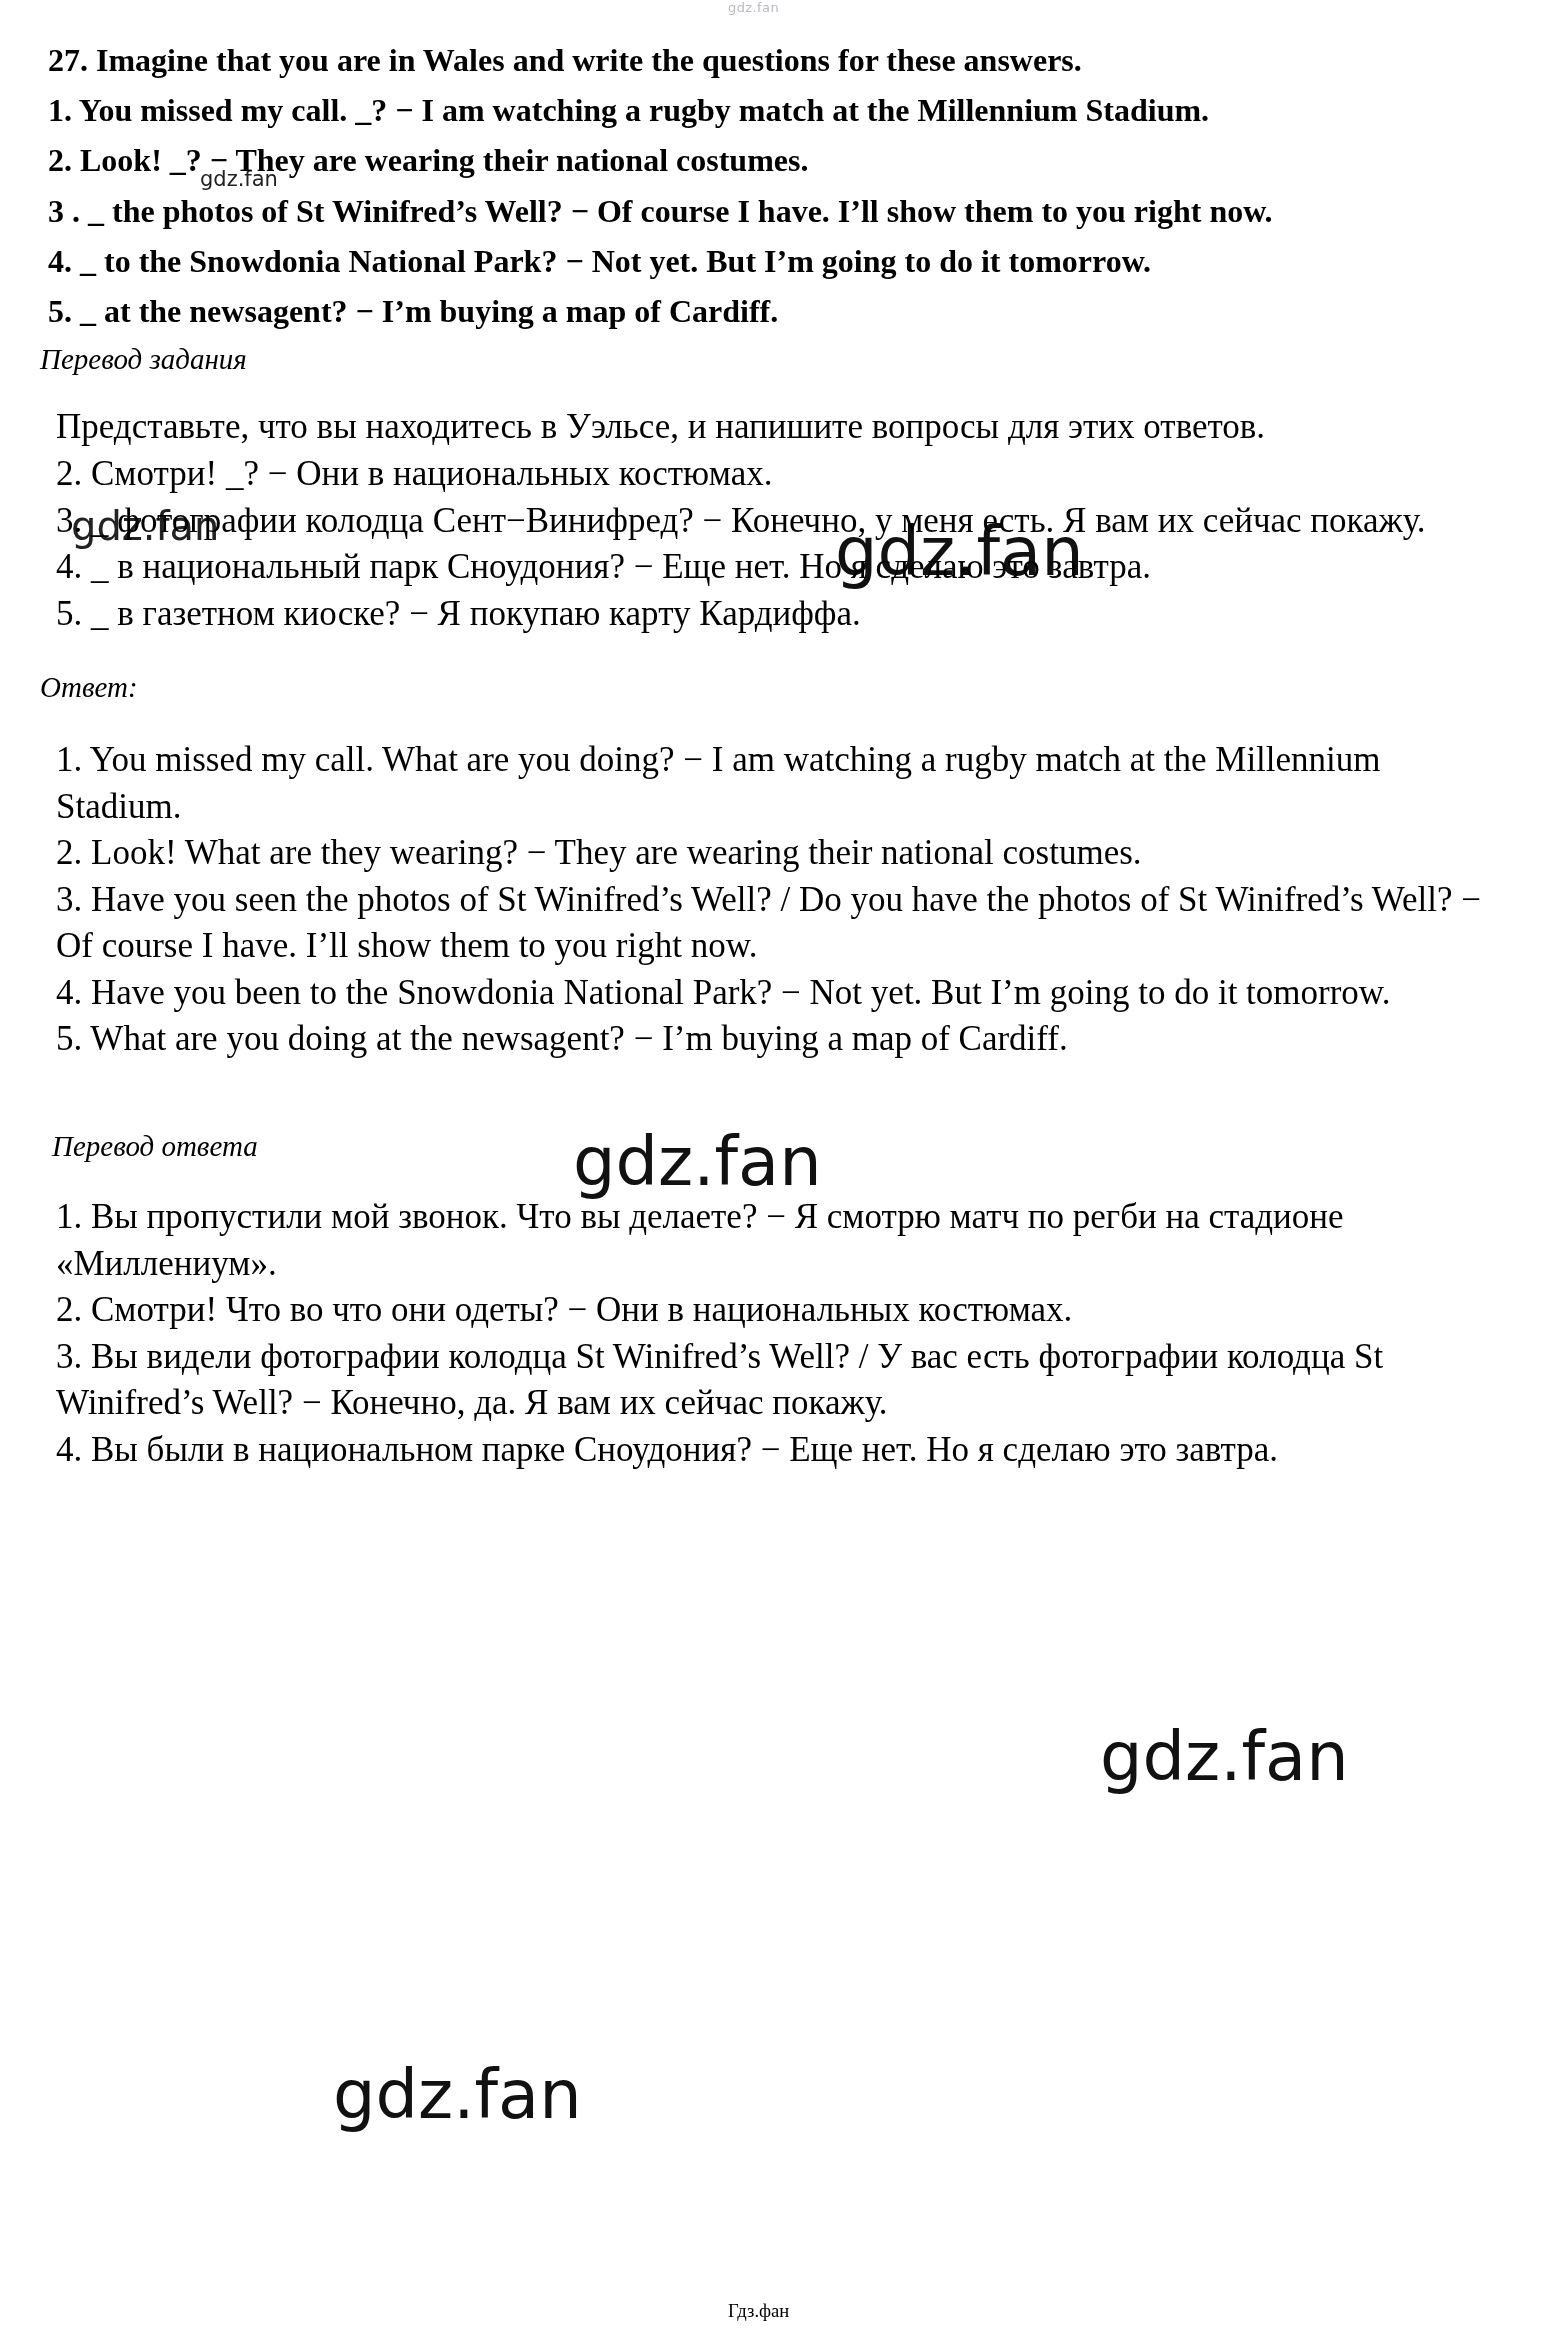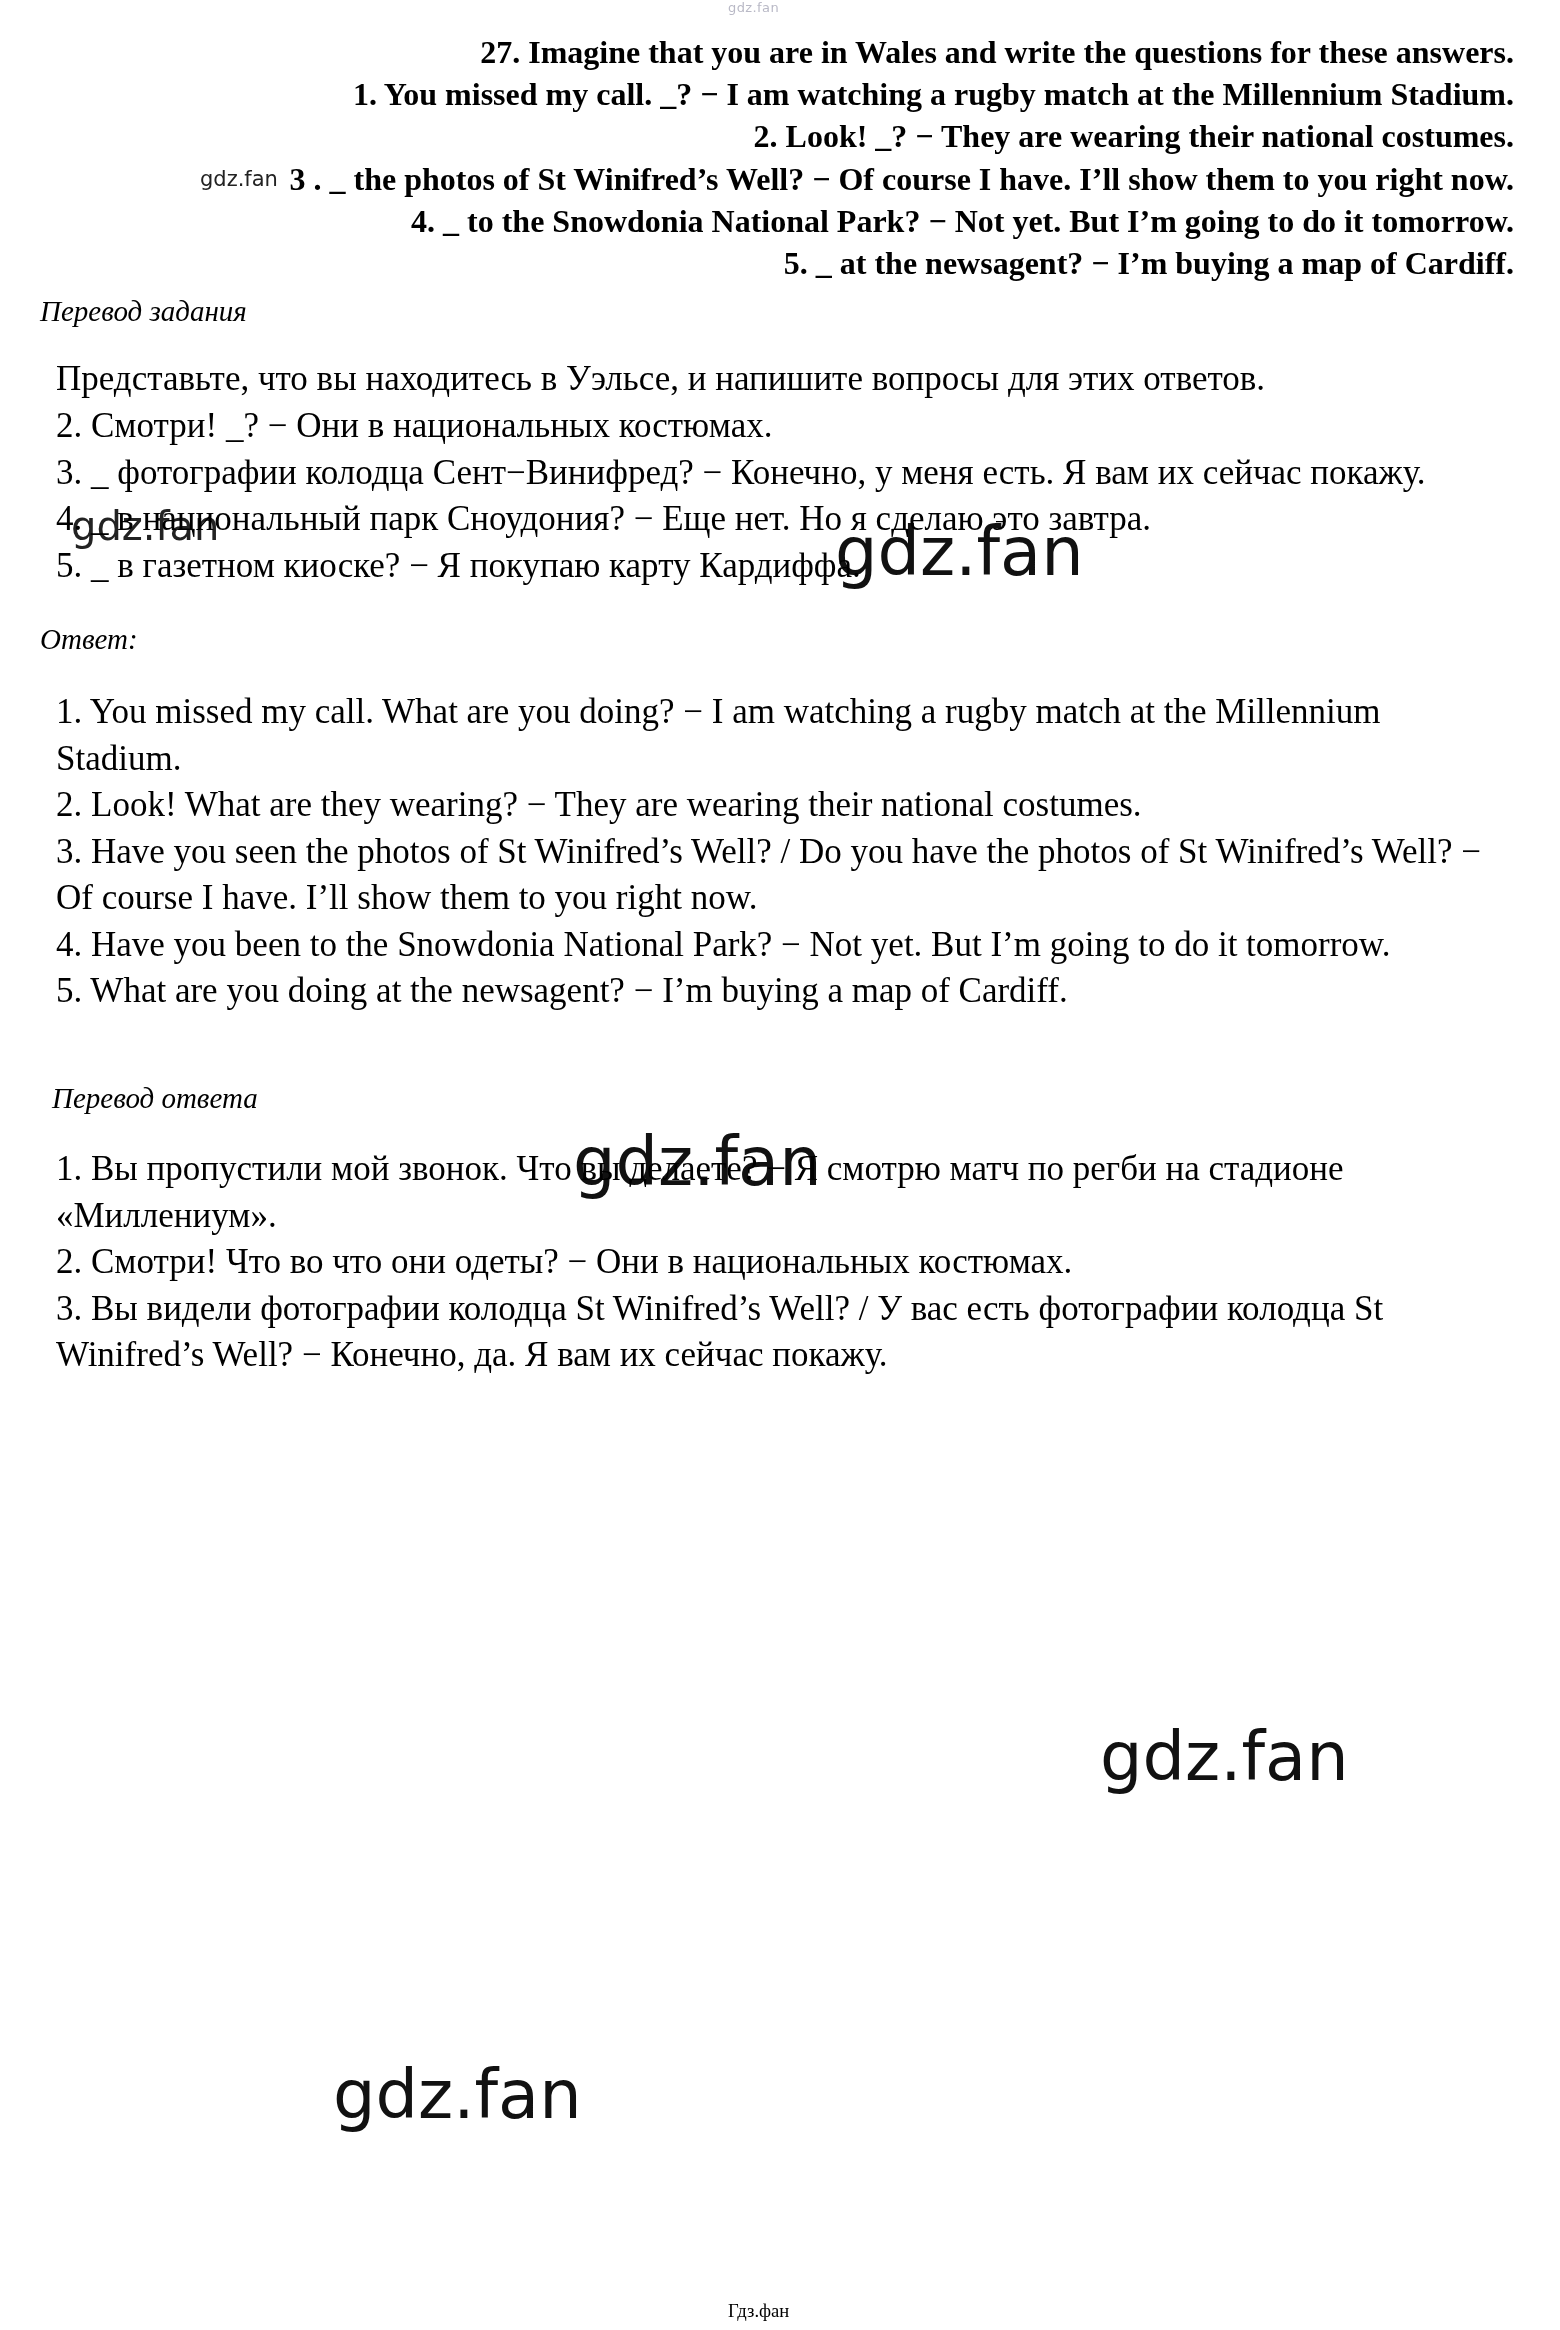--- a/index.html
+++ b/index.html
@@ -86,22 +86,21 @@
   
   .task-block {
     position: relative;
     z-index: 2;
     font-weight: bold;
     font-size: 32px;
     line-height: 1.32;
     margin: 0 0 11px 0;
   }
   .task-block p {
-    margin: 0;
-    text-align: right;
+    margin: 8px;
   }
 
   .section-label {
     position: relative;
     z-index: 2;
     font-style: italic;
     font-size: 29px;
     margin: 10px 0 28px 0;
   }
   .label-otvet {
@@ -164,16 +163,17 @@
     <p>4. Have you been to the Snowdonia National Park? − Not yet. But I’m going to do it tomorrow.</p>
     <p>5. What are you doing at the newsagent? − I’m buying a map of Cardiff.</p>
   </div>
 
   <div class="section-label label-perevod-otveta">Перевод ответа</div>
 
   <div class="body-block">
     <p>1. Вы пропустили мой звонок. Что вы делаете? − Я смотрю матч по регби на стадионе «Миллениум».</p>
     <p>2. Смотри! Что во что они одеты? − Они в национальных костюмах.</p>
     <p>3. Вы видели фотографии колодца St Winifred’s Well? / У вас есть фотографии колодца St Winifred’s Well? − Конечно, да. Я вам их сейчас покажу.</p>
+    <p>4. Вы были в национальном парке Сноудония? − Еще нет. Но я сделаю это завтра.</p>
   </div>
 
 </div>
 
 
 </body></html>

